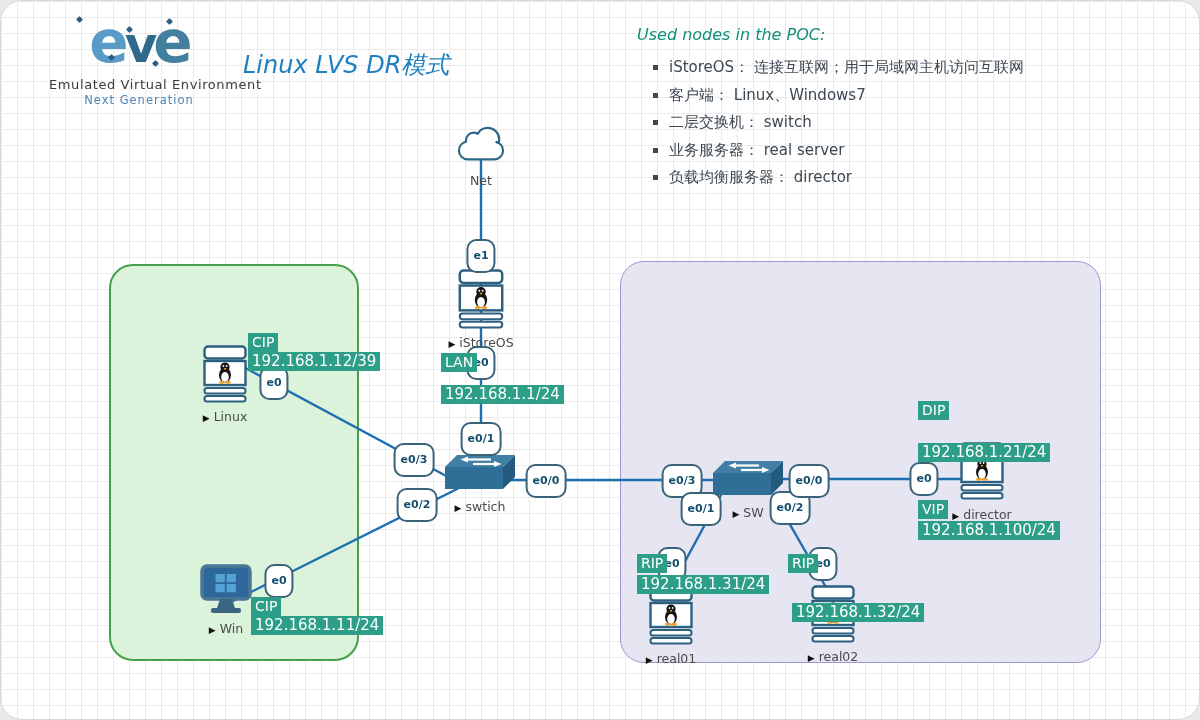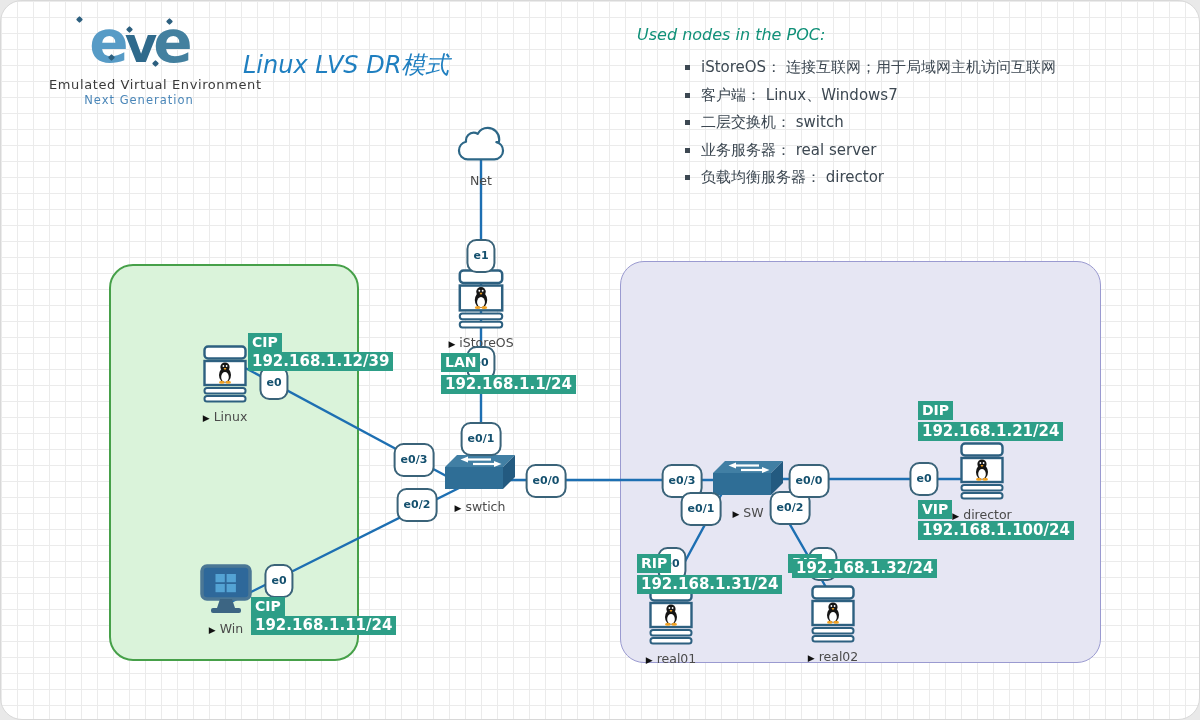--- a/index.html
+++ b/index.html
@@ -15,39 +15,39 @@
   }
   
   .logo { position:absolute; left:48px; top:16px; width:180px; text-align:center; }
   .logo-word { position:relative; height:58px; font-weight:bold; font-size:58px; line-height:50px; letter-spacing:-4px; font-style:normal; }
   .logo-word .l1 { color:#579bc6; } .logo-word .l2 { color:#2f6a8c; font-size:50px; } .logo-word .l3 { color:#43809f; }
   .logo-dot { position:absolute; width:5px; height:5px; background:#2c5f7f; border-radius:1px; transform:rotate(45deg); }
   .logo-line1 { font-size:13px; color:#3a3a3a; letter-spacing:0.6px; margin-top:2px; white-space:nowrap; }
   .logo-line2 { font-size:11.5px; color:#4a86b8; letter-spacing:1px; margin-top:1px; }
   .diagram-title { position:absolute; left:242px; top:24px; font-size:24px; font-weight:normal; font-style:italic; color:#1f7fc0;margin-top:24px; }
   .poc-heading { position:absolute; left:616px; top:24px; font-size:16px; font-weight:normal; font-style:italic; color:#109078;margin-left:20px; }
-  .poc-list { position:absolute; left:684px; top:53px; list-style:none; }
+  .poc-list { position:absolute; left:652px; top:53px; list-style:none; }
   .poc-item { display:flex; align-items:center; height:27.5px; font-size:15px; color:#3d4852; }
   .poc-item .bullet { width:5px; height:5px; background:#3d4852; margin-right:11px; flex:0 0 auto; }
   
   .region { position:absolute; border-radius:24px; }
   .region-green { left:108px; top:263px; width:250px; height:397px; background:#daf3da; border:2px solid #46a049; }
   .region-purple { left:619px; top:260px; width:481px; height:402px; background:#e6e6f3; border:1px solid #9a9ad0; }
   
   svg.links { position:absolute; left:0; top:0; z-index:2; }
   
   .node { position:absolute; z-index:3; text-align:center; }
   .node-label { display:flex; align-items:flex-end; justify-content:center; margin-top:2px; font-size:12.5px; color:#4a4a4a; white-space:nowrap; }
   .play::before { content:"▶"; font-size:9px; color:#111; margin-right:4px; }
   
   .pill { position:absolute; z-index:4; transform:translate(-50%,-50%);
     background:#fff; border:2px solid #3a6379; border-radius:10px;
     font-size:11px; font-weight:bold; color:#14506e; padding:8px 5px; line-height:14px; white-space:nowrap; }
   
-  .tag { position:absolute; z-index:4; background:#2d9e87; color:#fff; font-weight:bold;
+  .tag { position:absolute; z-index:4; background:#2d9e87; color:#fff; font-weight:normal;
     padding:0 4px; white-space:nowrap; line-height:19px; }
   .tag-name { font-size:14px; }
   .tag-ip { font-size:15px; }
 </style>
 </head>
 <body>
 
 <div class="canvas">
 
   <div class="logo">
@@ -293,27 +293,27 @@
   <div class="pill" style="left:278px;top:580px">e0</div>
   <div class="pill" style="left:681px;top:480px">e0/3</div>
   <div class="pill" style="left:700px;top:508px">e0/1</div>
   <div class="pill" style="left:789px;top:507px">e0/2</div>
   <div class="pill" style="left:808px;top:480px">e0/0</div>
   <div class="pill" style="left:671px;top:563px">e0</div>
   <div class="pill" style="left:822px;top:563px">e0</div>
   <div class="pill" style="left:923px;top:478px">e0</div>
 
   <div class="tag tag-name" style="left:440px;top:352px">LAN</div>
-  <div class="tag tag-ip" style="left:440px;top:374px">192.168.1.1/24</div>
+  <div class="tag tag-ip" style="left:440px;top:384px">192.168.1.1/24</div>
   <div class="tag tag-name" style="left:247px;top:332px">CIP</div>
   <div class="tag tag-ip" style="left:247px;top:351px">192.168.1.12/39</div>
   <div class="tag tag-name" style="left:250px;top:596px">CIP</div>
   <div class="tag tag-ip" style="left:250px;top:615px">192.168.1.11/24</div>
   <div class="tag tag-name" style="left:636px;top:553px">RIP</div>
   <div class="tag tag-ip" style="left:636px;top:574px">192.168.1.31/24</div>
   <div class="tag tag-name" style="left:787px;top:553px">RIP</div>
-  <div class="tag tag-ip" style="left:791px;top:558px">192.168.1.32/24</div>
+  <div class="tag tag-ip" style="left:791px;top:602px">192.168.1.32/24</div>
   <div class="tag tag-name" style="left:917px;top:400px">DIP</div>
-  <div class="tag tag-ip" style="left:917px;top:421px">192.168.1.21/24</div>
+  <div class="tag tag-ip" style="left:917px;top:442px">192.168.1.21/24</div>
   <div class="tag tag-name" style="left:917px;top:499px">VIP</div>
   <div class="tag tag-ip" style="left:917px;top:520px">192.168.1.100/24</div>
 
 </div>
 
 </body></html>

